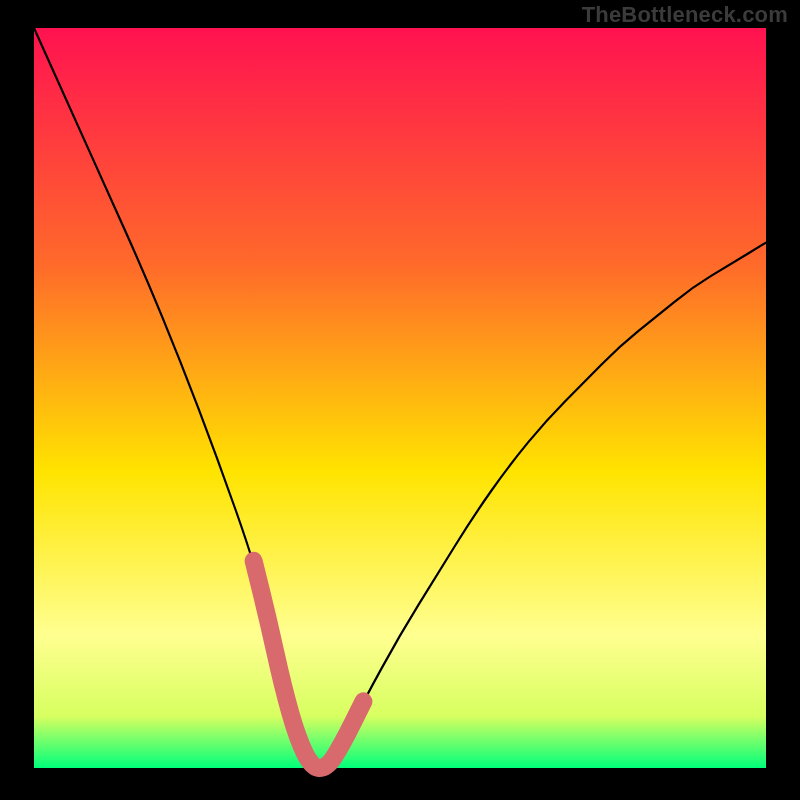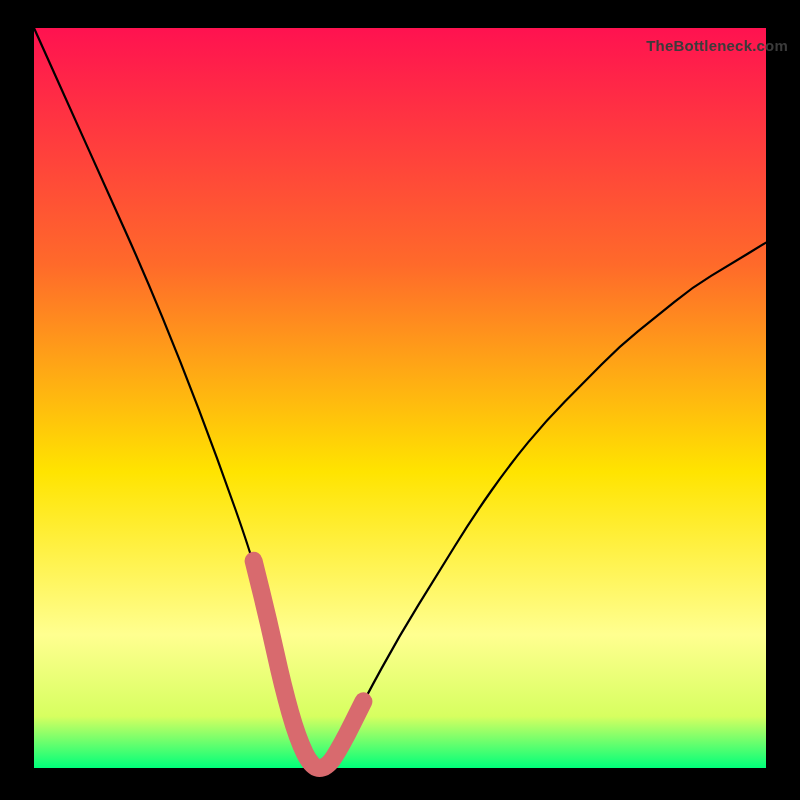--- a/index.html
+++ b/index.html
@@ -19,26 +19,25 @@
   svg.chart {
     position: absolute;
     top: 0;
     left: 0;
   }
   .watermark {
     position: absolute;
     top: 2px;
     right: 12px;
     font-family: Arial, Helvetica, sans-serif;
-    font-size: 15px;
+    font-size: 22px;
     color: #3b3b3b;
     font-weight: 600;
     letter-spacing: 0.2px;
     user-select: none;
-    margin-top: 35px;
   }
 </style>
 </head>
 <body>
 
 <div class="stage">
   <svg class="chart" width="800" height="800" viewBox="0 0 800 800">
     <defs>
       <linearGradient id="bg-grad" x1="0" y1="0" x2="0" y2="1">
         <stop id="g0" offset="0%" stop-color="#ff1250"></stop>

